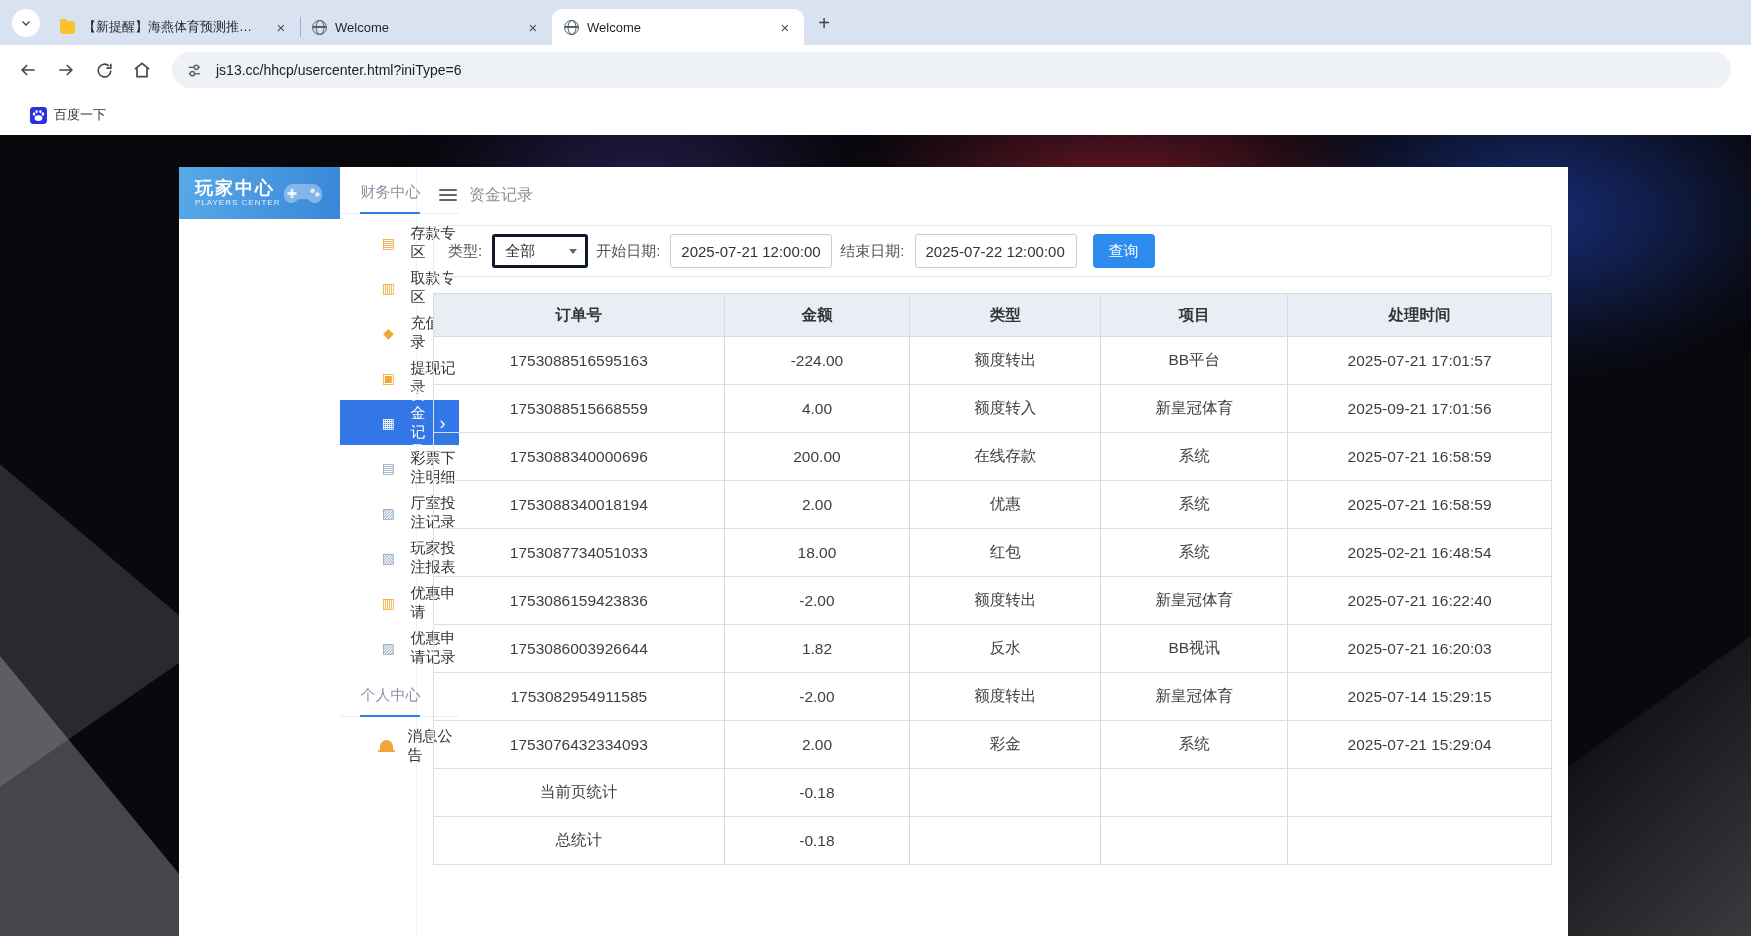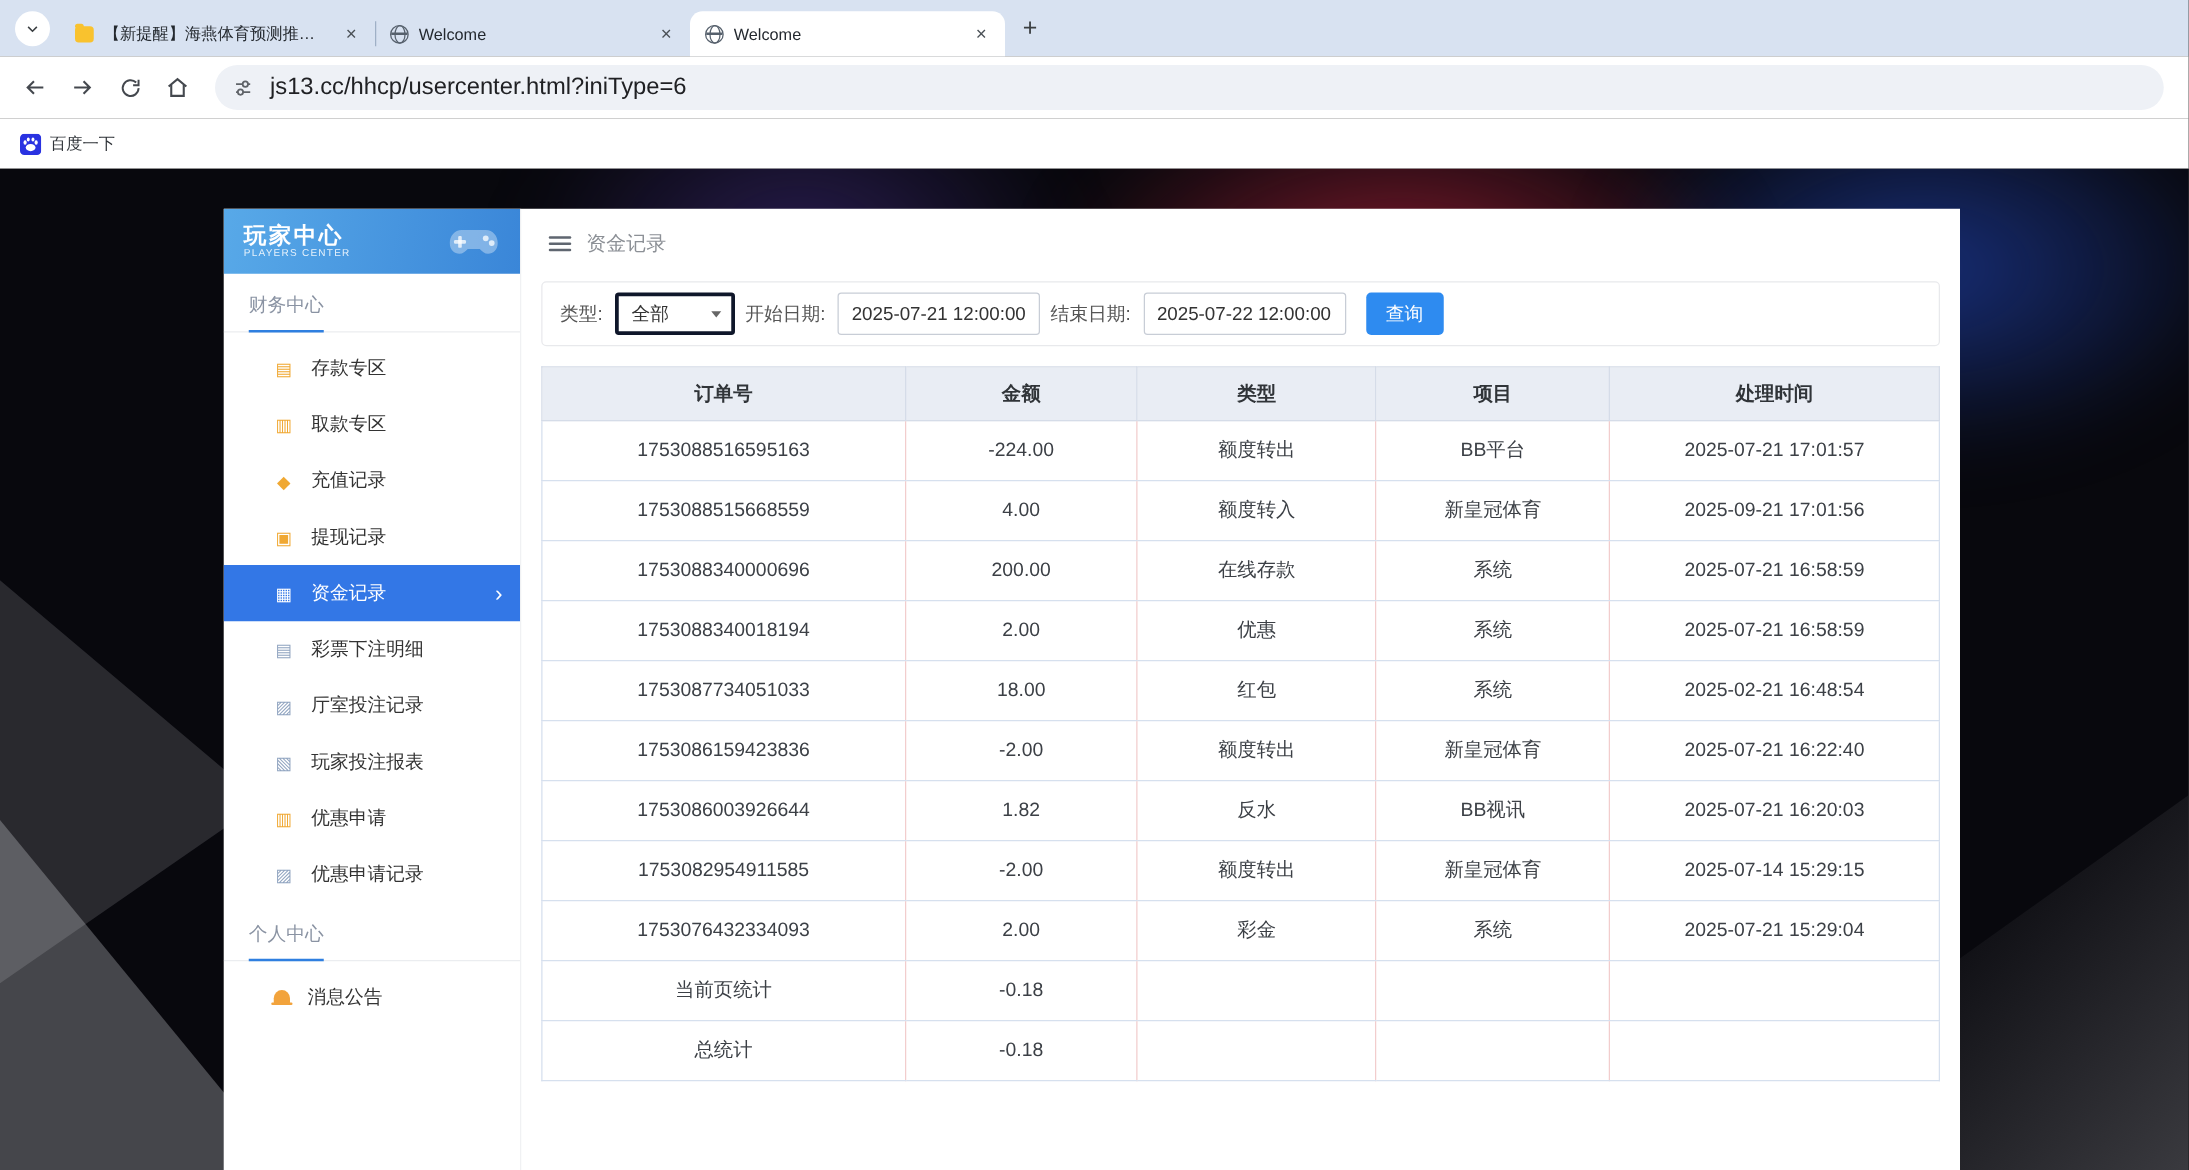--- a/index.html
+++ b/index.html
@@ -21,40 +21,40 @@
   .favicon.folder::before { content:""; position:absolute; top:-2px; left:0; width:7px; height:3px; background:#f9c22e; border-radius:2px 2px 0 0; }
   .favicon.globe { border:1.5px solid #56606c; border-radius:50%; }
   .favicon.globe::before { content:""; position:absolute; left:50%; top:-1px; bottom:-1px; width:7px; transform:translateX(-50%); border:1.5px solid #56606c; border-radius:50%; }
   .favicon.globe::after { content:""; position:absolute; left:0; right:0; top:50%; height:1.5px; margin-top:-1px; background:#56606c; }
   .new-tab { width:28px; height:28px; border:none; background:transparent; font-size:20px; color:#3c4043; margin:0 0 8px 6px; cursor:pointer; border-radius:50%; }
 
   .toolbar { height:50px; background:#fff; display:flex; align-items:center; padding:0 10px; gap:2px; flex-shrink:0; }
   .nav-btn { width:36px; height:36px; border-radius:50%; border:none; background:transparent; display:flex; align-items:center; justify-content:center; cursor:pointer; }
   .addressbar { flex:1; height:36px; background:#eef1f6; border-radius:18px; margin:0 10px; display:flex; align-items:center; padding:0 6px 0 8px; gap:8px; cursor:text; }
   .site-info { width:28px; height:28px; border-radius:50%; display:flex; align-items:center; justify-content:center; }
-  .url-text { font-size:19px; color:#202124; }
-
-  .bookmarks { height:40px; background:#fff; display:flex; align-items:center; padding:0 8px; gap:8px; flex-shrink:0; }
+  .url-text { font-size:14px; color:#202124; }
+
+  .bookmarks { height:40px; background:#fff; display:flex; align-items:center; padding:0 22px; gap:8px; flex-shrink:0; }
   .bookmark { display:flex; align-items:center; gap:7px; font-size:13px; color:#2f3338; padding:4px 8px; border-radius:6px; cursor:pointer; }
 
   
   .page { flex:1; position:relative; background:#08080d; overflow:hidden; }
   .blob { position:absolute; filter:blur(28px); border-radius:50%; pointer-events:none; }
   .blob.red { left:840px; top:-60px; width:560px; height:280px; background:radial-gradient(closest-side, rgba(195,35,60,.65), transparent); }
   .blob.blue { left:1280px; top:-70px; width:520px; height:300px; background:radial-gradient(closest-side, rgba(35,75,200,.6), transparent); }
   .blob.purple { left:420px; top:-70px; width:440px; height:250px; background:radial-gradient(closest-side, rgba(90,60,180,.4), transparent); }
   .tri { position:absolute; pointer-events:none; }
   .tri.t1 { left:-70px; top:270px; width:280px; height:430px; background:rgba(215,218,226,.16); clip-path:polygon(0 0, 100% 55%, 0 100%); }
   .tri.t2 { left:0; bottom:0; width:230px; height:280px; background:rgba(230,232,238,.28); clip-path:polygon(0 100%, 100% 100%, 0 0); }
   .tri.t3 { right:0; bottom:0; width:420px; height:300px; background:linear-gradient(135deg, transparent 40%, rgba(235,235,240,.22)); clip-path:polygon(100% 0, 100% 100%, 0 100%); }
 
   .content { position:absolute; left:179px; top:32px; bottom:0; width:1389px; background:#fff; display:flex; overflow:hidden; }
 
   
-  .sidebar { width:238px; flex-shrink:0; background:#fff; border-right:1px solid #f0f1f3; display:flex; flex-direction:column; }
+  .sidebar { width:238px; flex-shrink:0; background:#fff; border-right:1px solid #f0f1f3; display:flex; flex-direction:row; }
   .sidebar-header { height:52px; background:linear-gradient(100deg,#58a9e8,#3a86d8); display:flex; align-items:center; justify-content:space-between; padding:0 14px 0 16px; flex-shrink:0; }
   .sb-title { font-size:18px; font-weight:bold; color:#fff; letter-spacing:2px; line-height:1.1; }
   .sb-sub { font-size:8px; color:rgba(255,255,255,.85); letter-spacing:1px; }
   .side-section { padding:16px 0 0 20px; border-bottom:1px solid #ebedf0; margin-bottom:6px; }
   .sec-label { display:inline-block; font-size:15px; color:#8a93a3; padding-bottom:10px; border-bottom:2px solid #2f7fe0; margin-bottom:-1px; }
   .side-item { height:45px; display:flex; align-items:center; gap:14px; padding-left:40px; font-size:15px; color:#333; cursor:pointer; }
   .side-item.active { background:#3377e6; color:#fff; }
   .s-icon { width:16px; font-size:14px; line-height:1; display:inline-flex; justify-content:center; flex-shrink:0; }
   .s-icon.bell { width:13px; height:11px; background:#f2a33c; border-radius:7px 7px 1px 1px; position:relative; }
   .s-icon.bell::after { content:""; position:absolute; left:-2px; right:-2px; bottom:-1px; height:2px; background:#f2a33c; border-radius:2px; }

